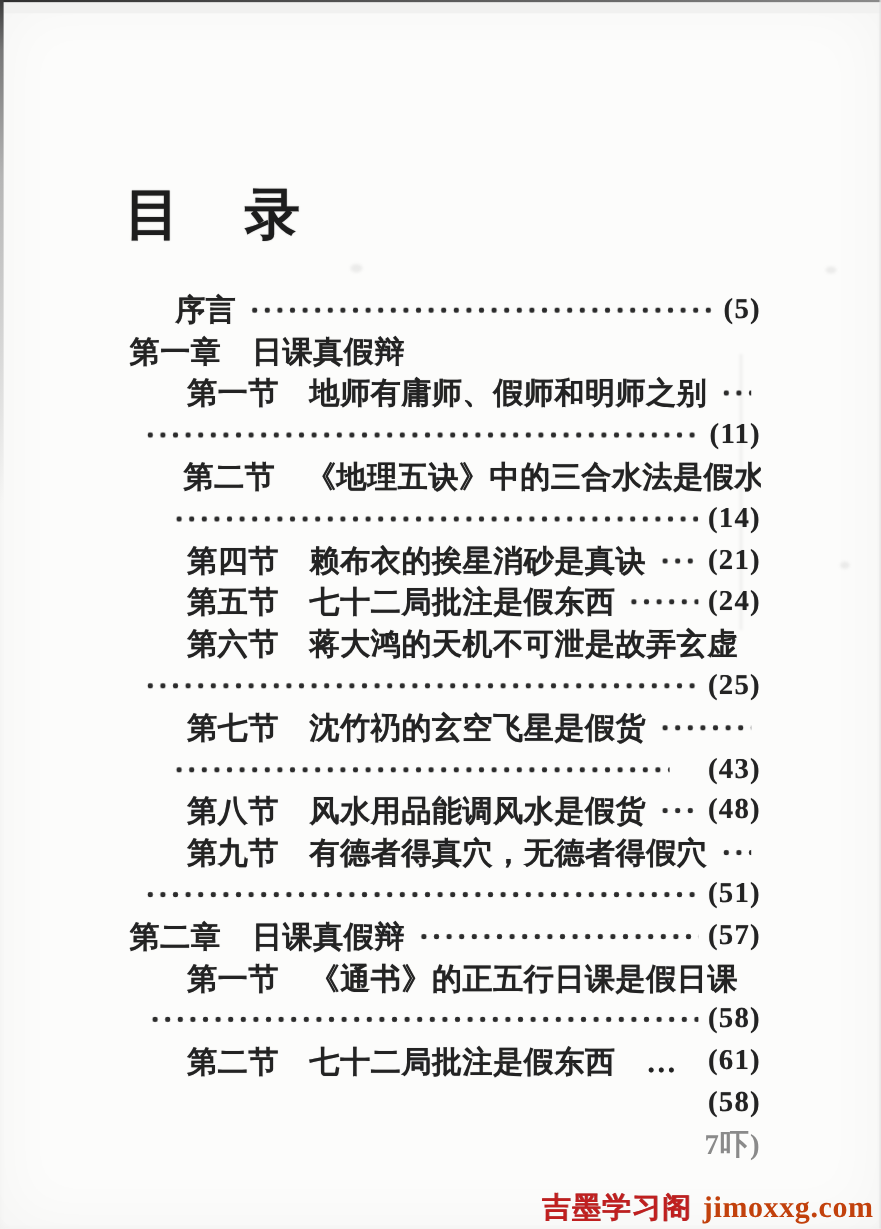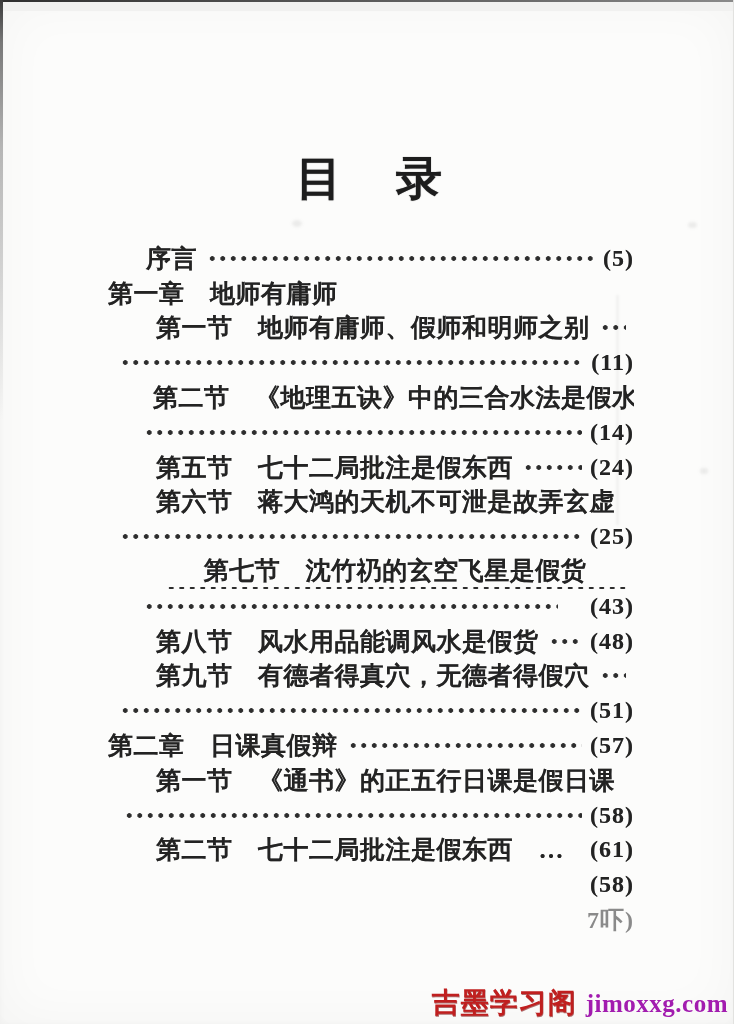--- a/index.html
+++ b/index.html
@@ -18,21 +18,21 @@
   .edge-top-haze{position:absolute;top:2px;left:0;right:0;height:9px;background:#f1f1f0;}
   .edge-left{position:absolute;top:0;left:0;width:3px;height:420px;
     background:linear-gradient(180deg,#3a3a3a 0%,#777 10%,#b5b5b5 35%,rgba(0,0,0,0) 100%);}
   .edge-right{position:absolute;top:0;right:0;width:1px;height:100%;background:#e2e2e0;}
   .streak{position:absolute;left:616px;top:295px;width:3px;height:230px;
     background:rgba(60,60,60,0.05);filter:blur(1px);}
   .smudge{position:absolute;border-radius:50%;background:rgba(90,90,90,0.10);filter:blur(1.5px);}
 
   .title{
     position:absolute;top:148px;left:104px;width:534px;
-    text-align:center;
+    text-align:left;
     font-size:46px;font-weight:900;letter-spacing:4px;
     color:#1d1d1d;
     text-shadow:0 0 1px rgba(0,0,0,0.55);
   }
   .toc{
     position:absolute;top:241px;left:108px;width:526px;
     color:#232323;
   }
   .row{
     display:flex;align-items:center;height:34.8px;
@@ -50,21 +50,21 @@
   .row .pageno{flex:0 0 auto;font-size:24px;letter-spacing:1px;}
   .row.faint{color:#6e6e6e;text-shadow:none;opacity:0.8;}
 
   .watermark{
     position:absolute;right:6px;bottom:2px;
     display:flex;align-items:baseline;gap:9px;
     white-space:nowrap;
   }
   .wm-cn{
     font-family:Liberation Mono, monospace;
-    font-size:28px;font-weight:900;letter-spacing:1px;
+    font-size:24px;font-weight:900;letter-spacing:1px;
     text-shadow:0.5px 0.5px 0 rgba(120,10,10,0.6);
   }
   .wm-latin{
     font-size:25px;font-weight:700;letter-spacing:0.5px;
   }
 </style>
 </head>
 <body>
 
 <div class="paper"></div>
@@ -79,55 +79,60 @@
 
 <div class="title">目　录</div>
 
 <div class="toc" id="toc-rows">
     <div class="row" style="padding-left: 38px;">
       <span class="txt">序言</span>
       <span class="leader dots"></span>
       <span class="pageno">(5)</span>
     </div>
     <div class="row">
-      <span class="txt">第一章　地师有庸师</span>
+      <span class="txt">第一章　日课真假辩</span>
       <span class="leader"></span>
     </div>
     <div class="row" style="padding-left: 48px;">
       <span class="txt">第一节　地师有庸师、假师和明师之别</span>
       <span class="leader dots"></span>
     </div>
     <div class="row" style="padding-left: 2px;">
       <span class="txt"></span>
       <span class="leader dots"></span>
       <span class="pageno">(11)</span>
     </div>
     <div class="row" style="padding-left: 45px;">
       <span class="txt">第二节　《地理五诀》中的三合水法是假水法</span>
     </div>
     <div class="row" style="padding-left: 26px;">
       <span class="txt"></span>
       <span class="leader dots"></span>
       <span class="pageno">(14)</span>
     </div>
+    <div class="row" style="padding-left: 48px;">
+      <span class="txt">第四节　赖布衣的挨星消砂是真诀</span>
+      <span class="leader dots"></span>
+      <span class="pageno">(21)</span>
+    </div>
     <div class="row" style="padding-left: 48px; align-items: center;">
       <span class="txt">第五节　七十二局批注是假东西</span>
       <span class="leader dots"></span>
       <span class="pageno">(24)</span>
     </div>
     <div class="row" style="padding-left: 48px;">
       <span class="txt">第六节　蒋大鸿的天机不可泄是故弄玄虚</span>
       <span class="leader"></span>
     </div>
     <div class="row" style="padding-left: 2px;">
       <span class="txt"></span>
       <span class="leader dots"></span>
       <span class="pageno">(25)</span>
     </div>
-    <div class="row" style="padding-left: 48px; flex-direction: column;">
+    <div class="row" style="padding-left: 48px;">
       <span class="txt">第七节　沈竹礽的玄空飞星是假货</span>
       <span class="leader dots"></span>
     </div>
     <div class="row" style="padding-left: 2px; gap: 24px;">
       <span class="txt"></span>
       <span class="leader dots"></span>
       <span class="pageno">(43)</span>
     </div>
     <div class="row" style="padding-left: 48px; text-align: center;">
       <span class="txt">第八节　风水用品能调风水是假货</span>
@@ -168,14 +173,14 @@
     </div>
     <div class="row faint">
       <span class="txt"></span>
       <span class="leader"></span>
       <span class="pageno">7吓)</span>
     </div>
   </div>
 
 <div class="watermark">
   <span class="wm-cn" style="color: rgb(192, 31, 31);">吉墨学习阁</span>
-  <span class="wm-latin" style="color: #a21caf;">jimoxxg.com</span>
+  <span class="wm-latin" style="color: #c2410c;">jimoxxg.com</span>
 </div>
 
 </body></html>

